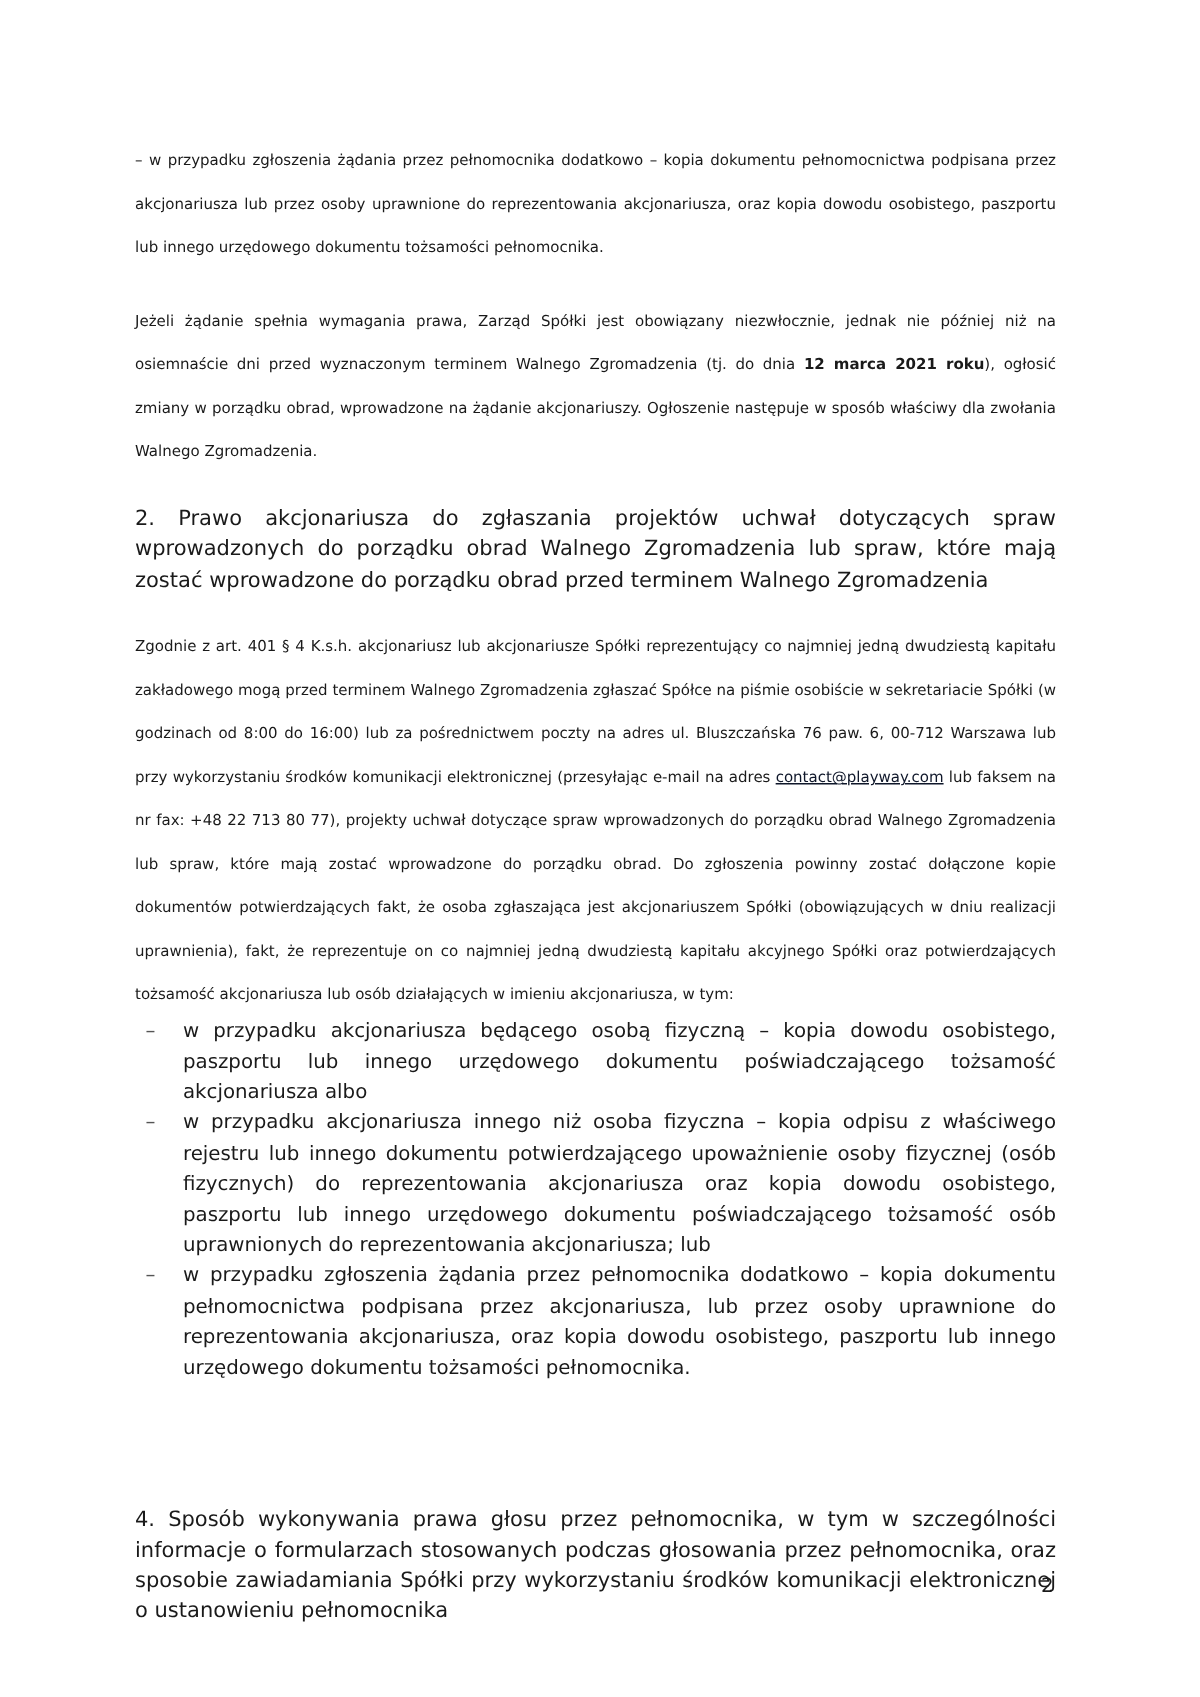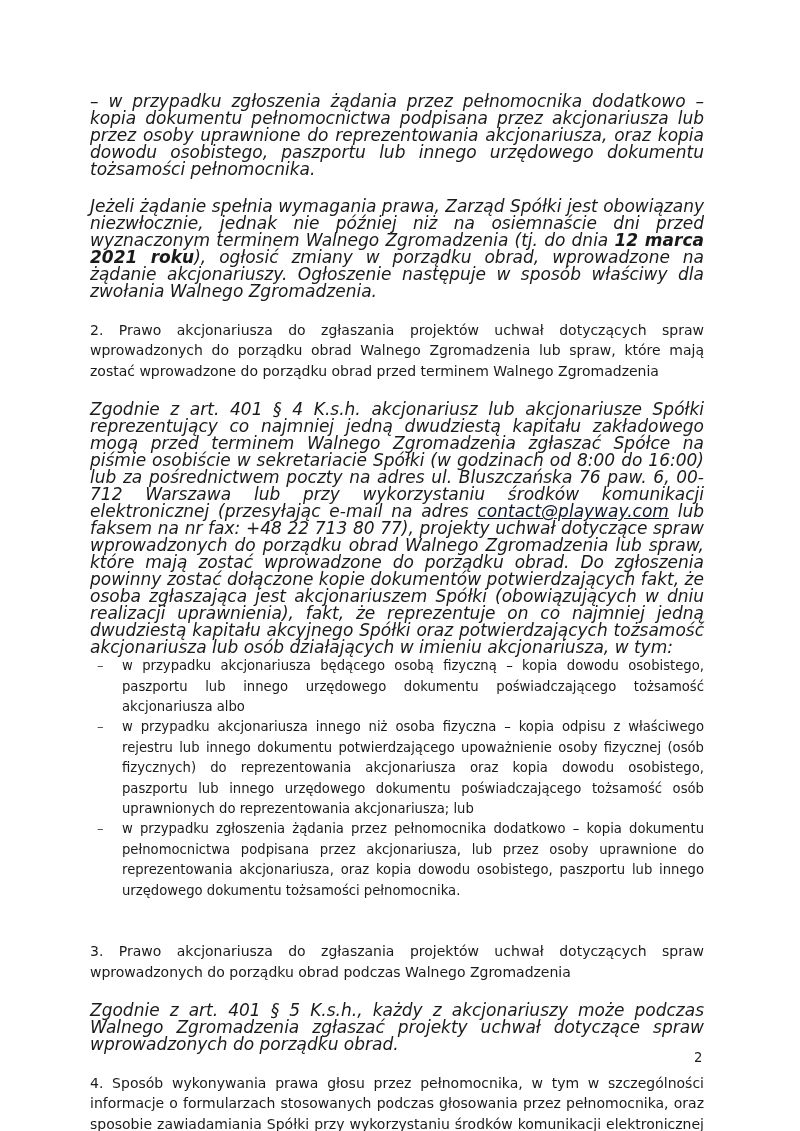--- a/index.html
+++ b/index.html
@@ -1,19 +1,19 @@
 <!DOCTYPE html>
 <html><head>
 <meta charset="utf-8">
 <style>
   html, body { margin: 0; padding: 0; background: #ffffff; }
   body { width: 800px; height: 1131px; position: relative; overflow: hidden;
          font-family: "DejaVu Sans", sans-serif; color: #1a1a1a; }
   .page { position: absolute; left: 90px; top: 93px; width: 614px; }
-  p { margin: 0; font-size: 17px; line-height: 17px; text-align: justify; font-style: italic; }
+  p { margin: 0; font-size: 10px; line-height: 29px; text-align: justify; }
   .gap { height: 20px; }
   h2 { margin: 0; font-size: 14px; line-height: 20.4px; font-weight: normal; text-align: justify; text-align-last: left; }
   a { color: #0f172a; text-decoration: underline; }
   ul { list-style: none; margin: 0; padding: 0; }
   li { position: relative; padding-left: 32px; font-size: 13.2px; line-height: 20.4px; text-align: justify; }
   li .dash { position: absolute; left: 7px; top: 0; color: #555; }
   .pagenum { position: absolute; left: 694px; top: 1050px; font-size: 13.2px; }
   .b { font-weight: bold; }
 </style>
 </head>
@@ -32,21 +32,19 @@
 
   <ul>
     <li><span class="dash">–</span><span>w przypadku akcjonariusza będącego osobą fizyczną – kopia dowodu osobistego, paszportu lub innego urzędowego dokumentu poświadczającego tożsamość akcjonariusza albo</span></li>
     <li><span class="dash">–</span><span>w przypadku akcjonariusza innego niż osoba fizyczna – kopia odpisu z właściwego rejestru lub innego dokumentu potwierdzającego upoważnienie osoby fizycznej (osób fizycznych) do reprezentowania akcjonariusza oraz kopia dowodu osobistego, paszportu lub innego urzędowego dokumentu poświadczającego tożsamość osób uprawnionych do reprezentowania akcjonariusza; lub</span></li>
     <li><span class="dash">–</span><span>w przypadku zgłoszenia żądania przez pełnomocnika dodatkowo – kopia dokumentu pełnomocnictwa podpisana przez akcjonariusza, lub przez osoby uprawnione do reprezentowania akcjonariusza, oraz kopia dowodu osobistego, paszportu lub innego urzędowego dokumentu tożsamości pełnomocnika.</span></li>
   </ul>
   <div class="gap"></div>
 
   <div class="gap"></div>
 
-  <h2>3. Prawo akcjonariusza do zgłaszania projektów uchwał dotyczących spraw wprowadzonych do porządku obrad podczas Walnego Zgromadzenia</h2>
   <div class="gap"></div>
-  <p>Zgodnie z art. 401 § 5 K.s.h., każdy z akcjonariuszy może podczas Walnego Zgromadzenia zgłaszać projekty uchwał dotyczące spraw wprowadzonych do porządku obrad.</p>
   <div class="gap"></div>
 
   <h2>4. Sposób wykonywania prawa głosu przez pełnomocnika, w tym w szczególności informacje o formularzach stosowanych podczas głosowania przez pełnomocnika, oraz sposobie zawiadamiania Spółki przy wykorzystaniu środków komunikacji elektronicznej o ustanowieniu pełnomocnika</h2>
 </div>
 
 <div class="pagenum">2</div>
 
 </body></html>

